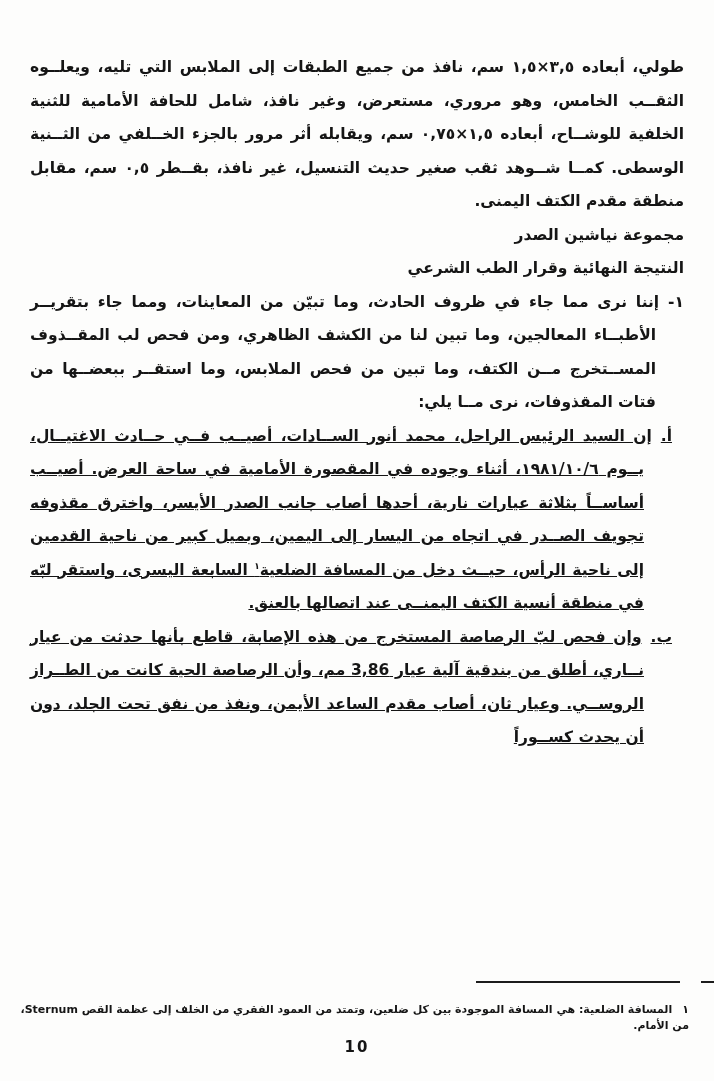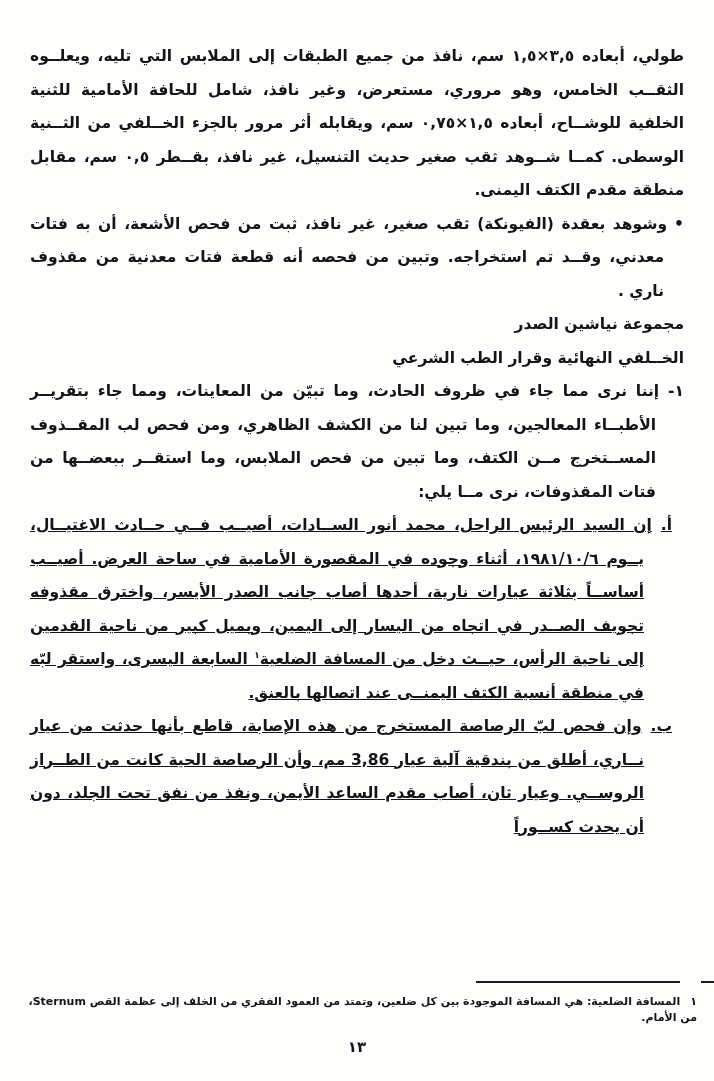--- a/index.html
+++ b/index.html
@@ -10,21 +10,21 @@
     margin: 0 auto;
     background: #fdfdfc;
     overflow: hidden;
     direction: rtl;
     font-family: "DejaVu Sans", sans-serif;
     font-weight: bold;
     color: #151515;
   }
   .body-text {
     position: absolute;
-    top: 40px;
+    top: 51px;
     right: 30px;
     left: 30px;
     font-size: 15.5px;
     line-height: 33.5px;
     text-align: justify;
   }
   .body-text p { margin: 0; }
   .para-first { text-align: justify; }
   .bullet-item {
     margin-top: 8px;
@@ -68,21 +68,21 @@
     right: 0;
     width: 13px;
     height: 0;
     border-top: 2px solid #1c1c1c;
   }
   .footnote {
     position: absolute;
     top: 990px;
     right: 13px;
     left: 8px;
-    margin: 4px;
+    margin: 12px;
     font-size: 11px;
     line-height: 16px;
     text-align: right;
   }
   .fn-marker { margin-left: 10px; }
   .page-number {
     position: absolute;
     top: 1038px;
     left: 0;
     width: 100%;
@@ -93,28 +93,25 @@
 </style>
 </head>
 <body>
 
 <div class="page">
 
   <div class="body-text">
 
     <p class="para-first">طولي، أبعاده ٣,٥×١,٥ سم، نافذ من جميع الطبقات إلى الملابس التي تليه، ويعلــوه الثقــب الخامس، وهو مروري، مستعرض، وغير نافذ، شامل للحافة الأمامية للثنية الخلفية للوشــاح، أبعاده ١,٥×٠,٧٥ سم، ويقابله أثر مرور بالجزء الخــلفي من الثــنية الوسطى. كمــا شــوهد ثقب صغير حديث التنسيل، غير نافذ، بقــطر ٠,٥ سم، مقابل منطقة مقدم الكتف اليمنى.</p>
 
-    <p class="bullet-item">
-      <span class="bullet-glyph">•</span><span>وشوهد بعقدة (الفيونكة) ثقب صغير، غير نافذ، ثبت من فحص الأشعة، أن به فتات معدني، وقــد تم استخراجه. وتبين من فحصه أنه قطعة فتات معدنية من مقذوف ناري .</span>
-    </p>
 
     <p class="heading">مجموعة نياشين الصدر</p>
 
 
-    <p class="heading heading-2">الخــلفي النهائية وقرار الطب الشرعي</p>
+    <p class="heading heading-2">النتيجة النهائية وقرار الطب الشرعي</p>
 
 
     <p class="num-item">
       <span class="marker">١-</span><span>إننا نرى مما جاء في ظروف الحادث، وما تبيّن من المعاينات، ومما جاء بتقريــر الأطبــاء المعالجين، وما تبين لنا من الكشف الظاهري، ومن فحص لب المقــذوف المســتخرج مــن الكتف، وما تبين من فحص الملابس، وما استقــر ببعضــها من فتات المقذوفات، نرى مــا يلي:</span>
     </p>
 
     <p class="sub-item">
       <span class="marker">أ.</span><span>إن السيد الرئيس الراحل، محمد أنور الســادات، أصيــب فــي حــادث الاغتيــال، يــوم ١٩٨١/١٠/٦، أثناء وجوده في المقصورة الأمامية في ساحة العرض. أصيــب أساســاً بثلاثة عيارات نارية، أحدها أصاب جانب الصدر الأيسر، واخترق مقذوفه تجويف الصــدر في اتجاه من اليسار إلى اليمين، وبميل كبير من ناحية القدمين إلى ناحية الرأس، حيــث دخل من المسافة الضلعية</span><sup class="fn-ref">١</sup><span> السابعة اليسرى، واستقر لبّه في منطقة أنسية الكتف اليمنــى عند اتصالها بالعنق.</span>
     </p>
 
@@ -124,15 +121,15 @@
 
   </div>
 
   <div class="footnote-rule"></div>
   <div class="footnote-rule-edge"></div>
 
   <p class="footnote">
     <span class="fn-marker">١</span><span>المسافة الضلعية: هي المسافة الموجودة بين كل ضلعين، وتمتد من العمود الفقري من الخلف إلى عظمة القص Sternum، من الأمام.</span>
   </p>
 
-  <div class="page-number">١٣</div>
+  <div class="page-number">10</div>
 
 </div>
 
 </body></html>

